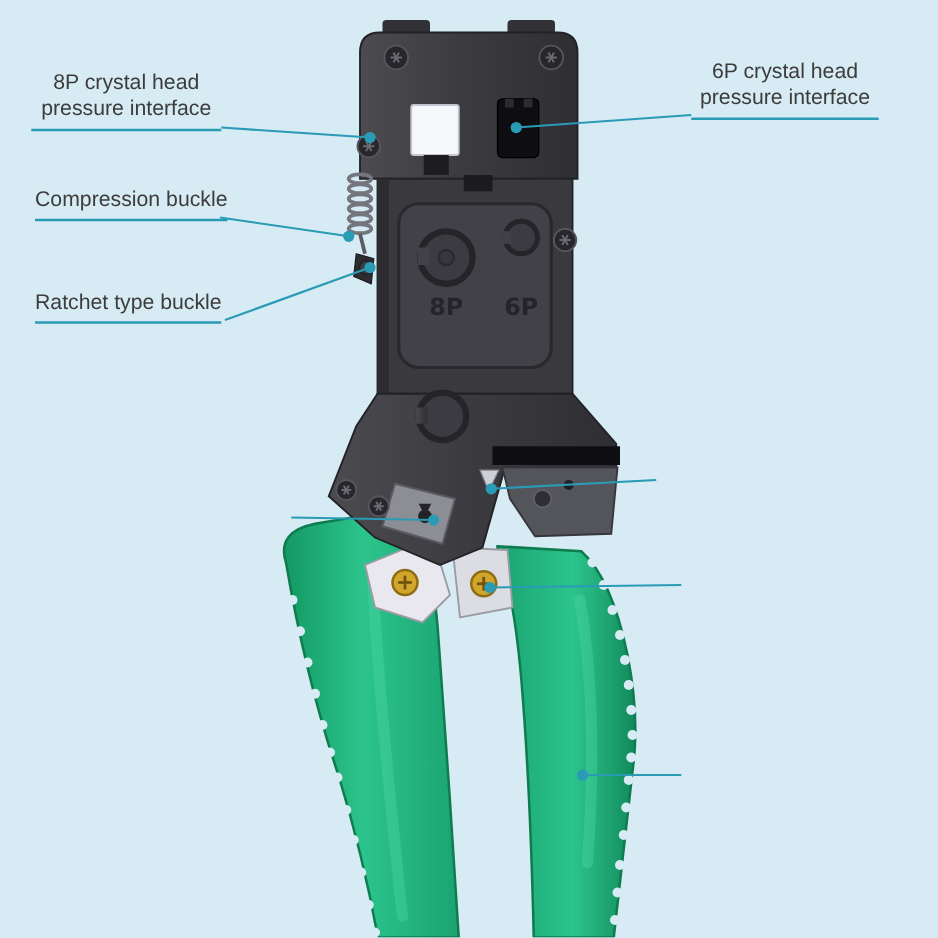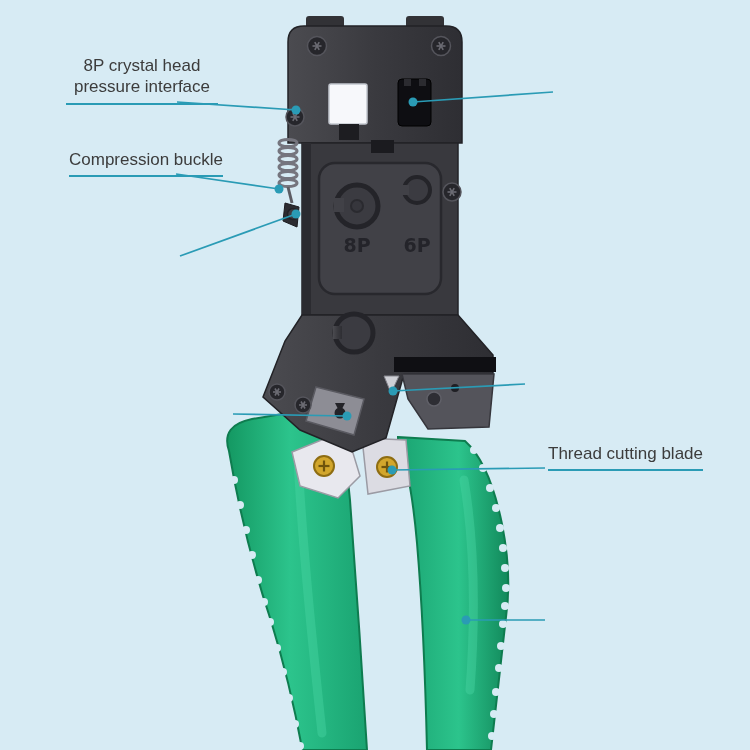--- a/index.html
+++ b/index.html
@@ -12,21 +12,20 @@
   .canvas { position:relative; width:750px; height:750px; background:#d7ebf4; }
   svg.layer { position:absolute; left:0; top:0; }
   .callout {
     position:absolute;
     font-size:17px;
     color:#3c3c3c;
     line-height:1.25;
     border-bottom:2px solid #2a9bb5;
     padding-bottom:5px;
     white-space:nowrap;
-    margin-left:41px;
   }
   .callout.wrap { white-space:normal; text-align:center; }
 </style>
 </head>
 <body>
 
 <div class="canvas">
 
   <svg class="layer" width="750" height="750" viewBox="0 0 750 750">
     <defs>
@@ -206,22 +205,23 @@
       <circle cx="296" cy="214" r="4.5"></circle>
       <circle cx="347" cy="416" r="4.5"></circle>
       <circle cx="393" cy="391" r="4.5"></circle>
       <circle cx="392" cy="470" r="4.5"></circle>
       <circle cx="466" cy="620" r="4.5"></circle>
     </g>
   </svg>
 
   <div class="callout wrap" style="left:25px; top:55px; width:152px">8P crystal head pressure interface</div>
 
+  <div class="callout wrap" style="left:553px; top:46px; width:150px">6P crystal head pressure interface</div>
 
   <div class="callout" style="left:28px; top:149px">Compression buckle</div>
 
-
-
-
-  <div class="callout" style="right:47px; top:443px">Thread cutting blade</div>
+  <div class="callout" style="left:28px; top:231px">Ratchet type buckle</div>
+
+
+
 
 
 </div>
 
 </body></html>

